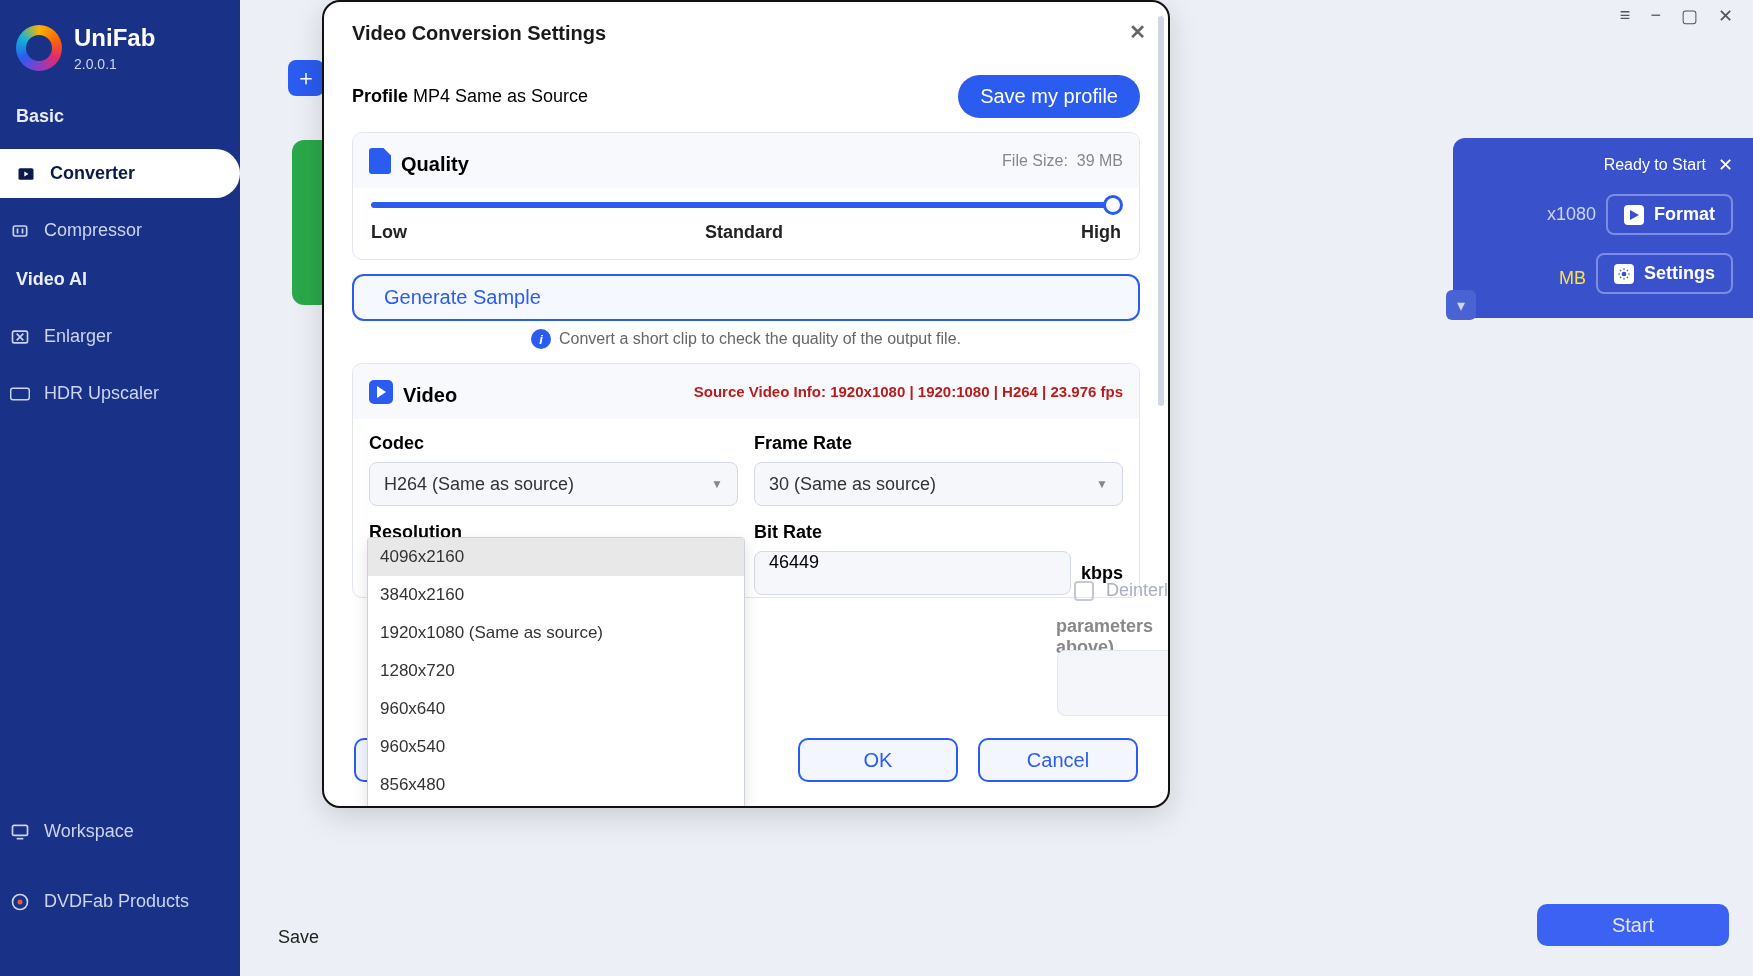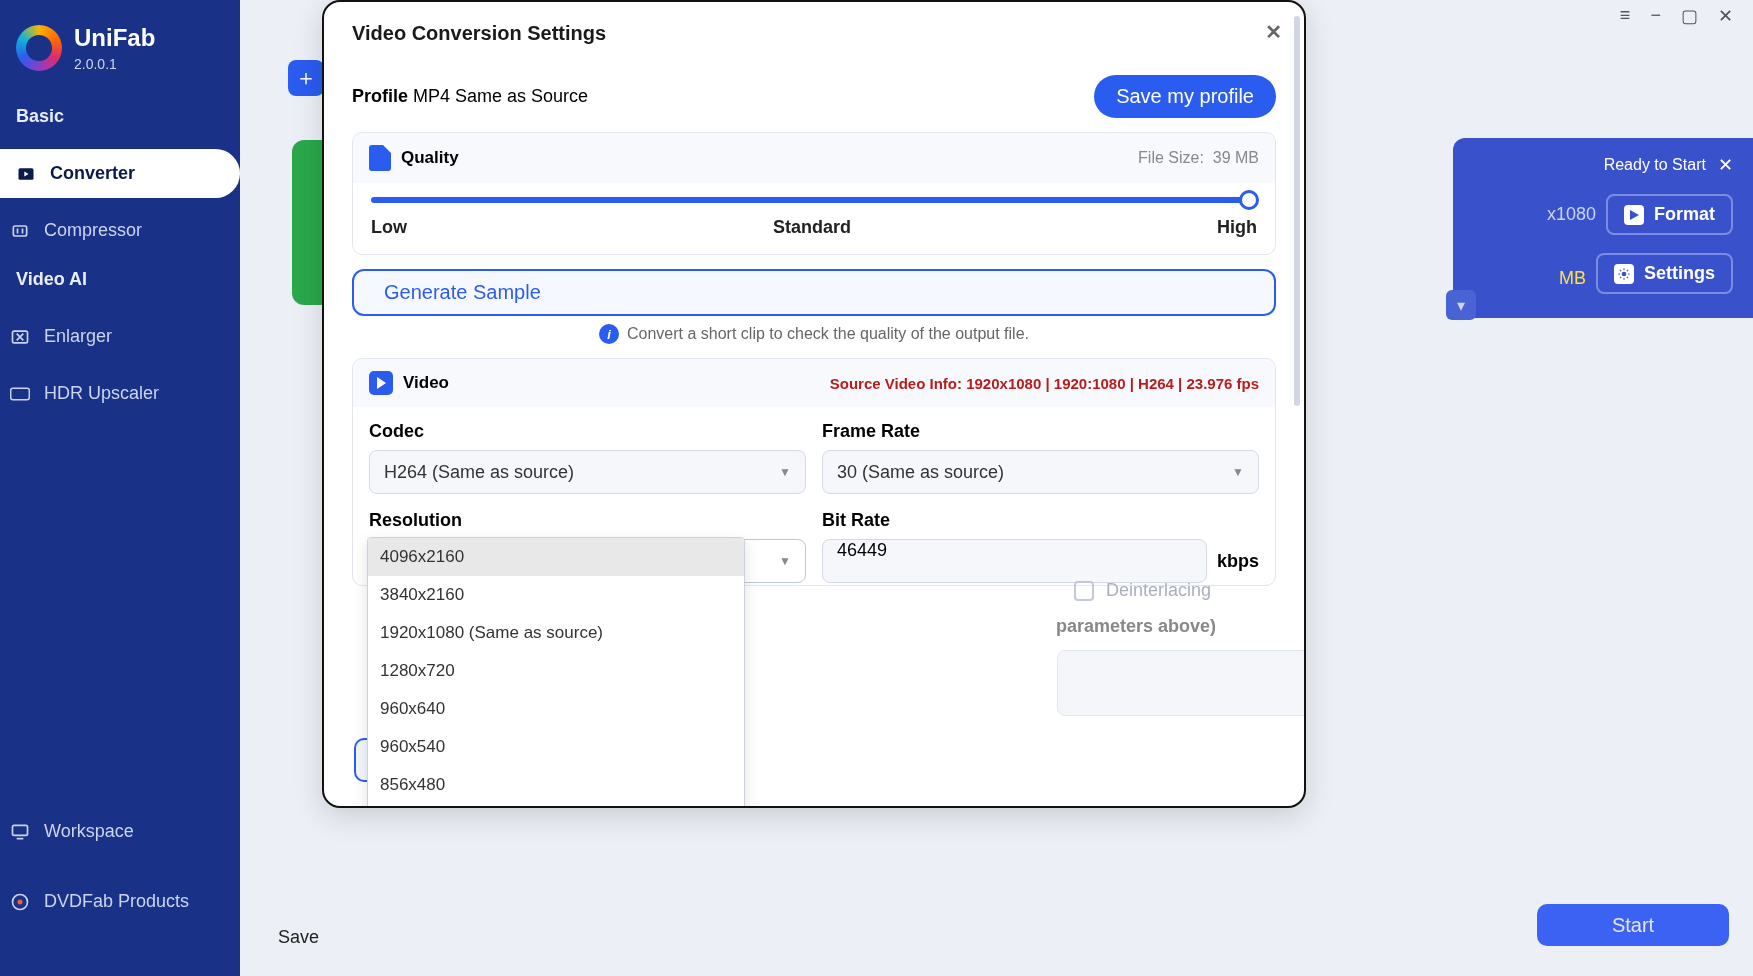--- a/index.html
+++ b/index.html
@@ -36,36 +36,36 @@
 .bg-btn { display: flex; align-items: center; gap: 10px; border: 2px solid #7a8de0; border-radius: 8px; padding: 8px 16px; color: #fff; font-size: 18px; font-weight: 700; cursor: pointer; }
 .bg-btn .bicon { width: 20px; height: 20px; background: #fff; border-radius: 4px; display: flex; align-items: center; justify-content: center; }
 .bg-blue-panel .res-text { color: #cbd4f0; font-size: 18px; }
 .bg-blue-panel .mb-text { color: #fde047; font-size: 18px; margin-top: 10px; }
 .bg-dropdown-caret { position: absolute; right: 277px; top: 290px; width: 30px; height: 30px; background: #4a63d4; border-radius: 6px; display: flex; align-items: center; justify-content: center; color: #cbd4f0; }
 
 .start-btn { position: absolute; right: 24px; bottom: 30px; width: 192px; height: 42px; background: #3b62f2; color: #e5e5e5; border-radius: 10px; display: flex; align-items: center; justify-content: center; font-size: 20px; cursor: pointer; }
 .save-label { position: absolute; left: 278px; bottom: 28px; font-size: 18px; color: #222; }
 
 
-.modal { position: absolute; left: 322px; top: 0; width: 984px; height: 808px; background: #fff; border: 2px solid #111; border-radius: 18px; box-shadow: 0 8px 30px rgba(0,0,0,.15); overflow: hidden; }
+.modal { position: absolute; left: 322px; top: 0; width: 848px; height: 808px; background: #fff; border: 2px solid #111; border-radius: 18px; box-shadow: 0 8px 30px rgba(0,0,0,.15); overflow: hidden; }
 .modal-inner { position: relative; padding: 20px 28px; height: 100%; }
 .modal-title { font-size: 20px; font-weight: 700; color: #1a1a1a; }
 .modal-close { position: absolute; right: 22px; top: 18px; font-size: 20px; color: #666; cursor: pointer; font-weight: bold; }
 
 .profile-row { display: flex; justify-content: space-between; align-items: center; margin-top: 30px; }
 .profile-text { font-size: 18px; }
 .profile-text .plabel { font-weight: 700; }
 .save-profile-btn { background: #2b5cf0; color: #fff; border-radius: 24px; padding: 10px 22px; font-size: 20px; cursor: pointer; }
 
 .section-box { border: 1px solid #e1e5ee; border-radius: 10px; margin-top: 14px; }
 .section-header { display: flex; justify-content: space-between; align-items: center; padding: 12px 16px; background: #f7f9fc; border-radius: 10px 10px 0 0; }
 .section-header .sh-left { display: flex; align-items: center; gap: 10px; }
 .sh-icon { width: 22px; height: 26px; background: #2b5cf0; border-radius: 3px 3px 3px 3px; position: relative; }
 .sh-icon::before { content: ""; position: absolute; right: 0; top: 0; width: 8px; height: 8px; background: #fff; clip-path: polygon(0 0, 100% 100%, 100% 0); }
-.sh-title { font-weight: 700; font-size: 17px; }
+.sh-title { font-weight: 700; font-size: 20px; margin-top: 8px; }
 .fs-text { color: #888; font-size: 16px; margin-left: 40px; }
 
 .slider-area { padding: 14px 18px 16px 18px; }
 .slider-track { position: relative; height: 6px; background: #2b5cf0; border-radius: 3px; }
 .slider-handle { position: absolute; right: -2px; top: -7px; width: 20px; height: 20px; border-radius: 50%; background: #fff; border: 3px solid #2b5cf0; }
 .slider-labels { display: flex; justify-content: space-between; margin-top: 14px; font-size: 18px; font-weight: 600; color: #222; }
 
 .gen-sample-btn { display: block; margin: 14px auto 8px auto; border: 2px solid #2b5cf0; border-radius: 12px; color: #2b5cf0; font-size: 20px; padding: 10px 30px; cursor: pointer; background: #f6f8ff; }
 .info-row { display: flex; align-items: center; justify-content: center; gap: 8px; color: #666; font-size: 16px; margin-top: 6px; }
 .info-icon { width: 20px; height: 20px; background: #2b5cf0; border-radius: 50%; color: #fff; display: flex; align-items: center; justify-content: center; font-style: italic; font-weight: bold; font-size: 13px; }
@@ -320,14 +320,22 @@
     </div>
 
     <div class="deinterlacing-row">
       <div class="chk"></div>
       <span>Deinterlacing</span>
     </div>
     <div class="params-text">parameters above)</div>
     <div class="gray-box"></div>
 
     <div class="bottom-left-box"></div>
+    <div class="modal-buttons">
+      <div class="mbtn">
+          <span>OK</span>
+        </div>
+      <div class="mbtn">
+          <span>Cancel</span>
+        </div>
+    </div>
   </div>
 </div>
 
 </body></html>

